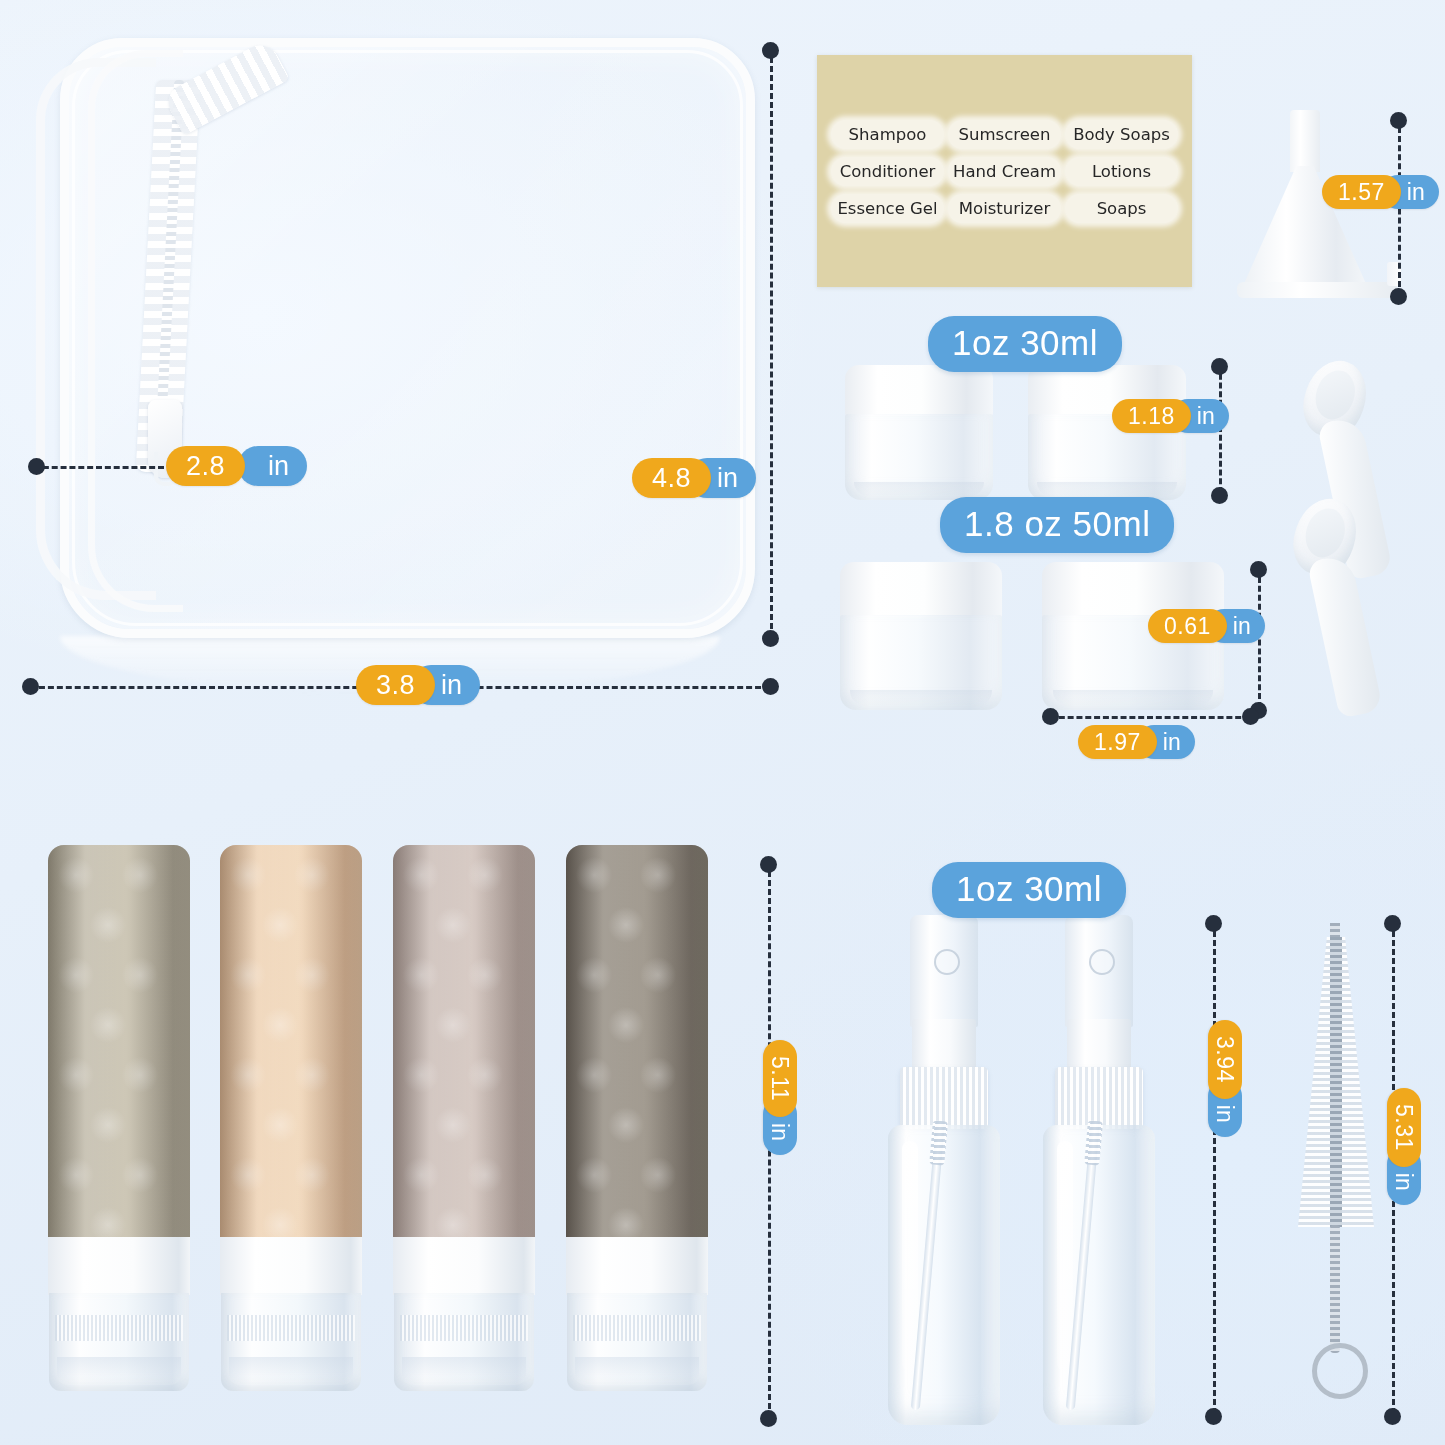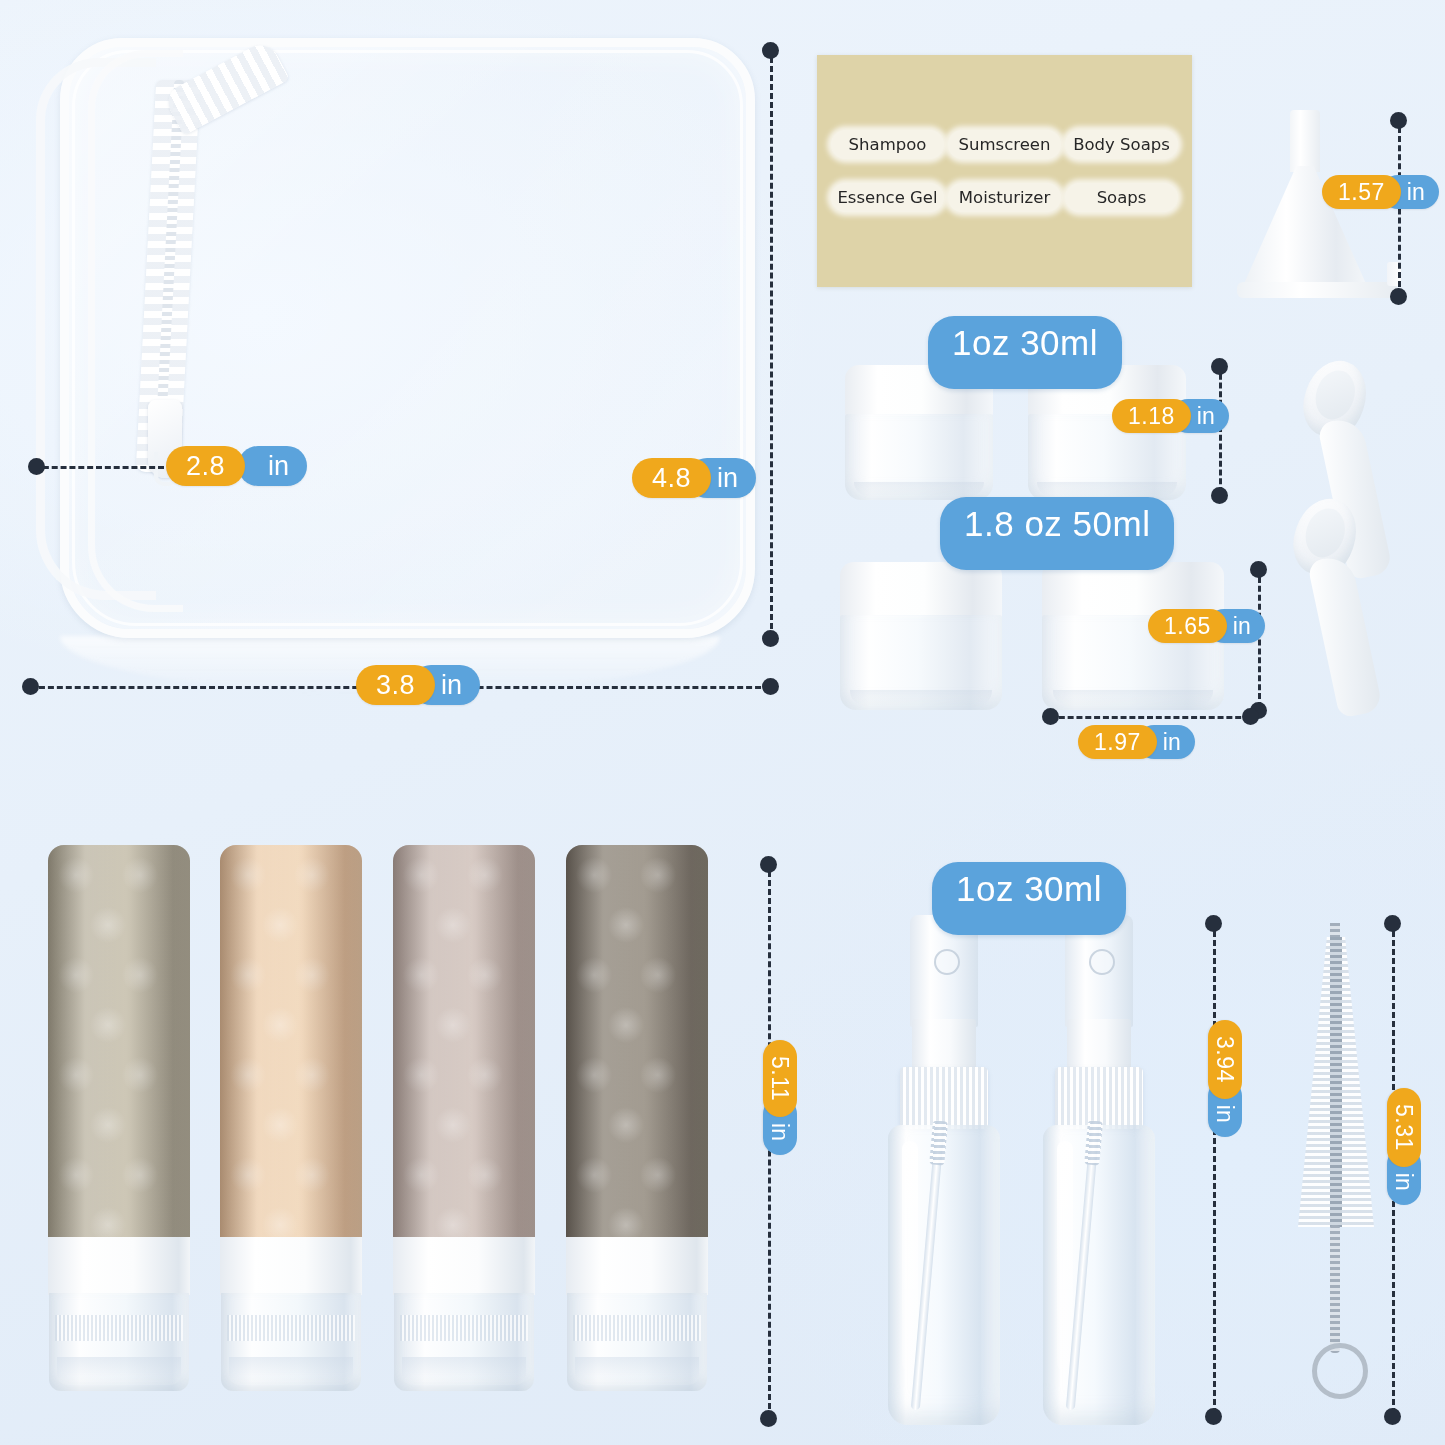--- a/index.html
+++ b/index.html
@@ -35,21 +35,21 @@
     position:relative;z-index:1;box-sizing:border-box;
     box-shadow:0 1px 2px rgba(0,0,0,.07);
   }
   .dimbadge.small .val{height:34px;line-height:34px;font-size:23px;padding:0 16px;min-width:62px;border-radius:17px;}
   .dimbadge.small .unit{height:34px;line-height:34px;font-size:23px;padding:0 14px 0 26px;margin-left:-20px;border-radius:17px;}
   .dimbadge.vert{transform-origin:left top;transform:rotate(90deg);}
 
   
   .capbadge{
     position:absolute;background:#5ba3dc;color:#fff;
-    border-radius:26px;padding:7px 24px 26px;
+    border-radius:26px;padding:7px 24px 9px;
     font-size:35px;font-weight:300;letter-spacing:.5px;
     white-space:nowrap;z-index:40;
     box-shadow:0 2px 4px rgba(60,110,160,.18);
   }
 
   
   .dash-v{position:absolute;width:0;border-left:3px dashed #262f3d;z-index:30;}
   .dash-h{position:absolute;height:0;border-top:3px dashed #262f3d;z-index:30;}
   .dot{position:absolute;width:17px;height:17px;border-radius:50%;background:#262f3d;z-index:31;}
 
@@ -125,21 +125,21 @@
     background:linear-gradient(160deg,#e0d5ab,#d9ceа0 40%,#d5c99b);
     background-color:#ded3a8;
     z-index:12;box-shadow:0 1px 4px rgba(130,130,100,.18);
     display:flex;flex-direction:column;justify-content:center;
     padding:6px 12px;box-sizing:border-box;
   }
   .label-row{display:flex;justify-content:space-between;align-items:center;margin:4px 0;}
   .label-pill{
     background:#f6f3e8;border-radius:50%/50%;
     border-radius:100px;
-    padding:5px 4px;flex:1;margin:8px 2px;text-align:center;
+    padding:5px 4px;flex:1;margin:0 2px;text-align:center;
     font-size:15px;color:#262626;white-space:nowrap;
     font-family:"DejaVu Sans", sans-serif;
     box-shadow:0 0 5px 4px #f6f3e8;
   }
   .label-pill.lg{font-size:16.5px;}
   .label-pill.sm{font-size:12.5px;}
 
   
   #funnel{position:absolute;left:1237px;top:110px;width:160px;height:195px;z-index:12;}
   .fun-neck{
@@ -363,20 +363,25 @@
     <span class="unit">in</span>
   </div>
 
   <div id="labelsheet">
     <div class="label-row">
       <span class="label-pill lg">Shampoo</span>
       <span class="label-pill lg">Sumscreen</span>
       <span class="label-pill lg">Body Soaps</span>
     </div>
     <div class="label-row">
+      <span class="label-pill lg">Conditioner</span>
+      <span class="label-pill lg">Hand Cream</span>
+      <span class="label-pill lg">Lotions</span>
+    </div>
+    <div class="label-row">
       <span class="label-pill lg">Essence Gel</span>
       <span class="label-pill lg">Moisturizer</span>
       <span class="label-pill lg">Soaps</span>
     </div>
   </div>
 
   <div id="funnel">
     <div class="fun-neck"></div>
     <div class="fun-cone"></div>
     <div class="fun-base"></div>
@@ -421,21 +426,21 @@
     <div class="body"></div>
   </div>
   <div class="jar" style="left:1042px;top:562px;width:182px;height:148px;">
     <div class="lid"></div>
     <div class="body"></div>
   </div>
   <div class="dash-v" style="left:1258px;top:568px;height:140px;"></div>
   <div class="dot" style="left:1250px;top:561px;"></div>
   <div class="dot" style="left:1250px;top:702px;"></div>
   <div class="dimbadge small" style="left:1148px;top:606px;">
-    <span class="val">1.65</span>
+    <span class="val">0.61</span>
     <span class="unit">in</span>
   </div>
   <div class="dash-h" style="left:1050px;top:716px;width:200px;"></div>
   <div class="dot" style="left:1042px;top:708px;"></div>
   <div class="dot" style="left:1242px;top:708px;"></div>
   <div class="dimbadge small" style="left:1078px;top:722px;">
     <span class="val">1.97</span>
     <span class="unit">in</span>
   </div>
 

